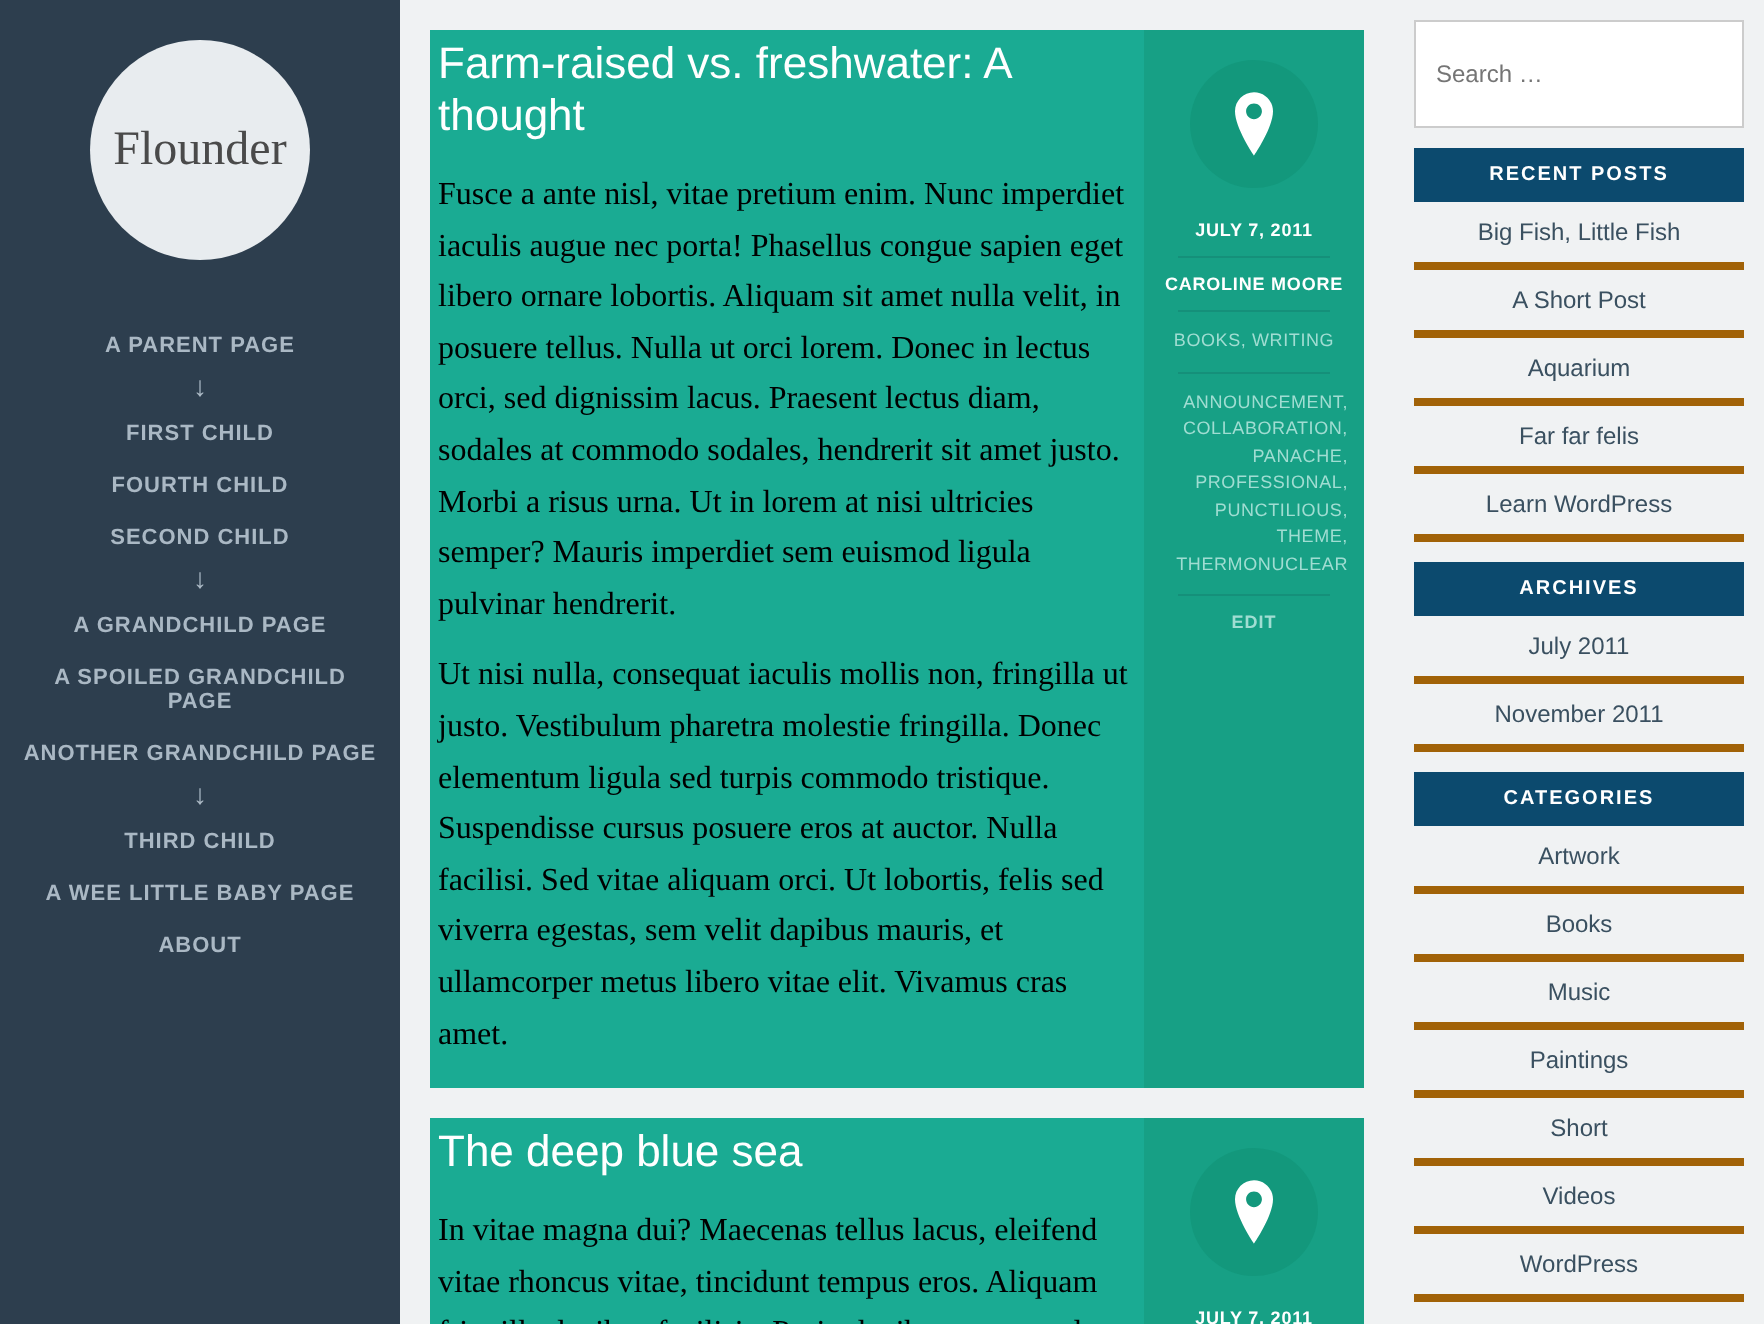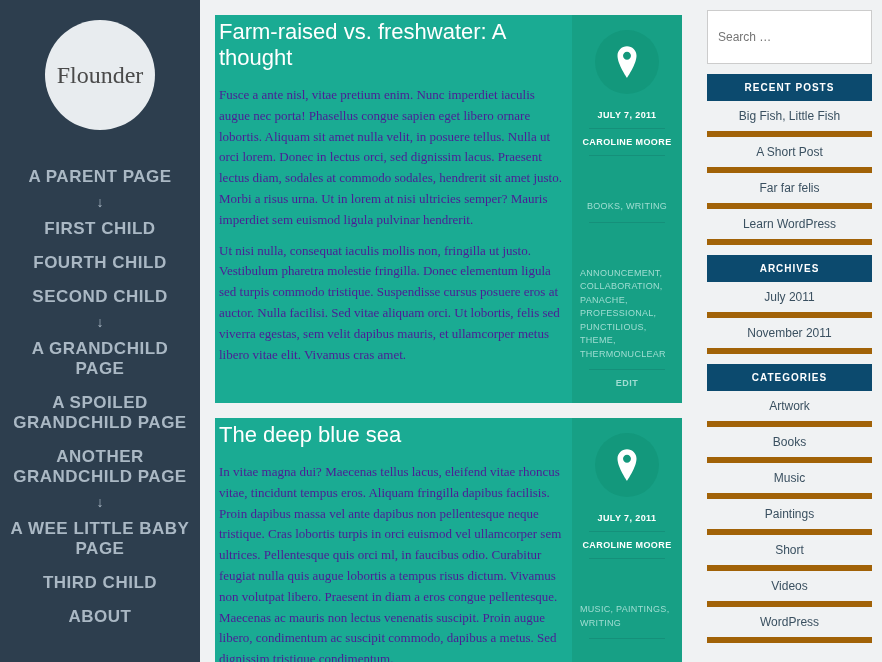--- a/index.html
+++ b/index.html
@@ -45,21 +45,21 @@
     }
     .sidebar-nav {
       width: 100%;
       text-align: center;
       margin-top: 10px;
     }
     .sidebar-nav a, .sidebar-nav .nav-item {
       display: block;
       text-decoration: none;
       color: #aab8c4;
-      font-size: 17px;
+      font-size: 11px;
       font-family: Arial, sans-serif;
       font-weight: bold;
       letter-spacing: 0.5px;
       padding: 7px 10px;
       text-transform: uppercase;
     }
     .nav-arrow {
       display: block;
       text-align: center;
       color: #aab8c4;
@@ -89,22 +89,22 @@
       padding: 4px;
     }
     .post-title {
       font-family: Arial, sans-serif;
       font-size: 22px;
       font-weight: normal;
       color: #fff;
       margin-bottom: 14px;
     }
     .post-excerpt {
-      font-size: 13px;
-      color: #4c1d95;
+      font-size: 16px;
+      color: #000000;
       line-height: 1.6;
       margin-bottom: 10px;
     }
     .post-sidebar {
       width: 110px;
       min-width: 110px;
       background-color: #17a085;
       display: flex;
       flex-direction: column;
       align-items: center;
@@ -132,25 +132,24 @@
       color: #fff;
       text-align: center;
       text-transform: uppercase;
       letter-spacing: 0.4px;
       font-weight: bold;
     }
     .post-meta-tags {
       font-family: Arial, sans-serif;
       font-size: 9px;
       color: #a0ddd2;
-      text-align: left;
+      text-align: right;
       text-transform: uppercase;
       letter-spacing: 0.3px;
       line-height: 1.5;
-      margin-top: 36px;
     }
     .post-edit-link {
       font-family: Arial, sans-serif;
       font-size: 9px;
       color: #a0ddd2;
       text-transform: uppercase;
       letter-spacing: 0.5px;
       text-decoration: none;
       font-weight: bold;
     }
@@ -193,21 +192,21 @@
       letter-spacing: 1px;
       text-transform: uppercase;
       padding: 8px 12px;
       text-align: center;
     }
     .widget-list {
       background-color: #f0f2f3;
       list-style: none;
     }
     .widget-list li {
-      border-bottom: 6px solid #a16207;
+      border-bottom: 4px solid #a16207;
     }
     .widget-list li a {
       display: block;
       padding: 8px 12px;
       font-family: Arial, sans-serif;
       font-size: 12px;
       color: #3a5060;
       text-decoration: none;
       text-align: center;
     }
@@ -227,22 +226,22 @@
     <a href="#">A PARENT PAGE</a>
         <span class="nav-arrow">↓</span>
         <a href="#">FIRST CHILD</a>
         <a href="#">FOURTH CHILD</a>
         <a href="#">SECOND CHILD</a>
         <span class="nav-arrow">↓</span>
         <a href="#">A GRANDCHILD PAGE</a>
         <a href="#">A SPOILED GRANDCHILD PAGE</a>
         <a href="#">ANOTHER GRANDCHILD PAGE</a>
         <span class="nav-arrow">↓</span>
+        <a href="#">THIRD CHILD</a>
         <a href="#">A WEE LITTLE BABY PAGE</a>
-        <a href="#">THIRD CHILD</a>
         <a href="#">ABOUT</a>
       </nav>
   </aside>
 
   <main class="main-content">
 
   <div class="post-card">
         <div class="post-body">
           <h2 class="post-title">Farm-raised vs. freshwater: A thought</h2>
           <p class="post-excerpt">Fusce a ante nisl, vitae pretium enim. Nunc imperdiet iaculis augue nec porta! Phasellus congue sapien eget libero ornare lobortis. Aliquam sit amet nulla velit, in posuere tellus. Nulla ut orci lorem. Donec in lectus orci, sed dignissim lacus. Praesent lectus diam, sodales at commodo sodales, hendrerit sit amet justo. Morbi a risus urna. Ut in lorem at nisi ultricies semper? Mauris imperdiet sem euismod ligula pulvinar hendrerit.</p>
@@ -293,20 +292,23 @@
     <div class="widget-block">
       <div class="widget-title">RECENT POSTS</div>
       <ul class="widget-list" id="recent-posts-list">
           <li>
             <a href="#">Big Fish, Little Fish</a>
           </li>
           <li>
             <a href="#">A Short Post</a>
           </li>
           <li>
+            <a href="#">Aquarium</a>
+          </li>
+          <li>
             <a href="#">Far far felis</a>
           </li>
           <li>
             <a href="#">Learn WordPress</a>
           </li>
         </ul>
     </div>
 
     <div class="widget-spacer"></div>
 

